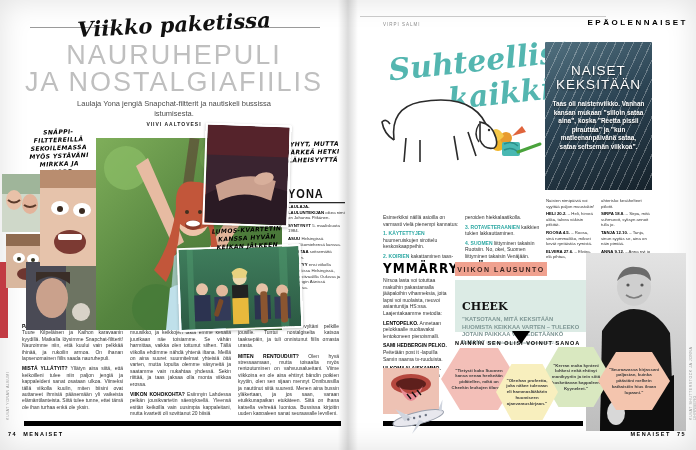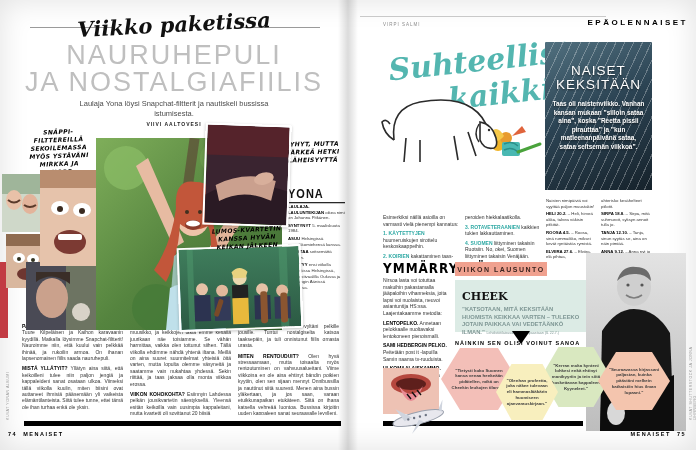--- a/index.html
+++ b/index.html
@@ -70,21 +70,21 @@
 
   .ymm { left:383px; top:260px; font-size:12px; font-weight:bold; letter-spacing:1px; color:#000;
          font-family:"DejaVu Sans", sans-serif; transform:scaleY(1.2); transform-origin:top left; }
   .undcol { left:383px; top:277px; width:66px; font-size:5px; line-height:6.6px; color:#333; }
   .undcol p { margin-bottom:3px; }
   .undcol b { color:#000; }
 
   .stmt-label { left:455px; top:262px; width:92px; height:14px; background:#f0a18f;
                 color:#3a2420; font-size:7px; font-weight:bold; letter-spacing:1.5px;
                 display:flex; align-items:center; justify-content:center; }
-  .stmt-box { left:455px; top:280px; width:132px; height:52px; background:#dcebe5; padding:10px 7px; }
+  .stmt-box { left:455px; top:280px; width:132px; height:52px; background:#dcebe5; padding:20px 7px; }
   .stmt-box h4 { font-family:"DejaVu Serif", serif; font-weight:bold; font-size:11px; color:#111; margin-bottom:3px; }
   .stmt-box .q { font-size:5.8px; line-height:7.6px; font-weight:bold; color:#7f9795; }
   .stmt-box .src { font-size:3.6px; color:#7f9795; font-weight:normal; }
   .tri { left:512px; top:331px; width:0; height:0; border-left:9px solid transparent;
          border-right:9px solid transparent; border-top:13px solid #000; }
 
   .alt-head { left:455px; top:340px; font-size:5.5px; font-weight:bold; letter-spacing:1px; color:#000; }
 
   .hex { clip-path:polygon(25% 0, 75% 0, 100% 50%, 75% 100%, 25% 100%, 0 50%);
          display:flex; align-items:center; justify-content:center; text-align:center;
@@ -95,21 +95,21 @@
 </head>
 <body>
 
 <div class="spread">
 
   <div class="abs kline" style="left:30px; width:84px;"></div>
   <div class="abs kline" style="left:236px; width:84px;"></div>
   <div class="abs kicker">Viikko paketissa</div>
   <div class="abs title" style="top:67px;">JA NOSTALGIAFIILIS</div>
   <div class="abs title" style="top:40px;">NAURUHEPULI</div>
-  <div class="abs subtitle">Laulaja Yona löysi Snapchat-filtterit ja nautiskeli bussissa istumisesta.</div>
+  <div class="abs subtitle">Laulaja Yona jengiä Snapchat-filtterit ja nautiskeli bussissa istumisesta.</div>
   <div class="abs byline">VIIVI AALTOVESI</div>
 
   <div class="abs hand" style="left:26px; top:128px; width:66px; transform:rotate(-2deg);">SNÄPPI-FILTTEREILLÄ SEKOILEMASSA MYÖS YSTÄVÄNI MIRKKA JA TUORE</div>
   <div class="abs hand" style="left:284px; top:140px; width:58px; transform:rotate(-1deg);">LYHYT, MUTTA TÄRKEÄ HETKI LÄHEISYYTTÄ</div>
   <div class="abs hand" style="left:204px; top:226px; width:86px; transform:rotate(-3deg); z-index:6;">LUMOS-KVARTETIN KANSSA HYVÄN KEIKAN JÄLKEEN</div>
 
   <div class="abs photo" style="left:2px; top:174px; width:38px; height:58px; z-index:2;">
     <svg width="38" height="58">
       <rect width="38" height="58" fill="#cfd8c9"></rect>
         <rect x="0" y="0" width="38" height="20" fill="#9fb59a"></rect>

